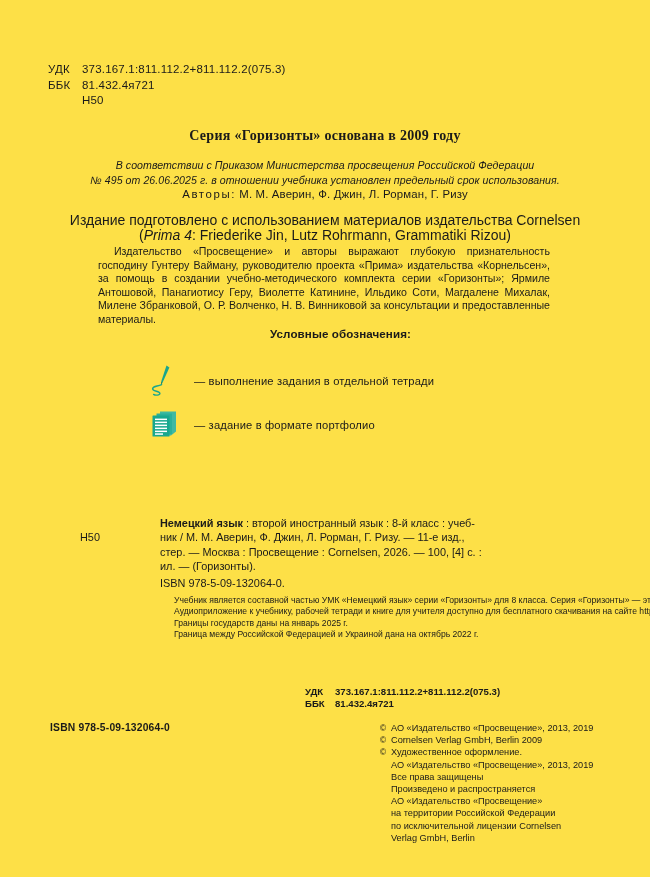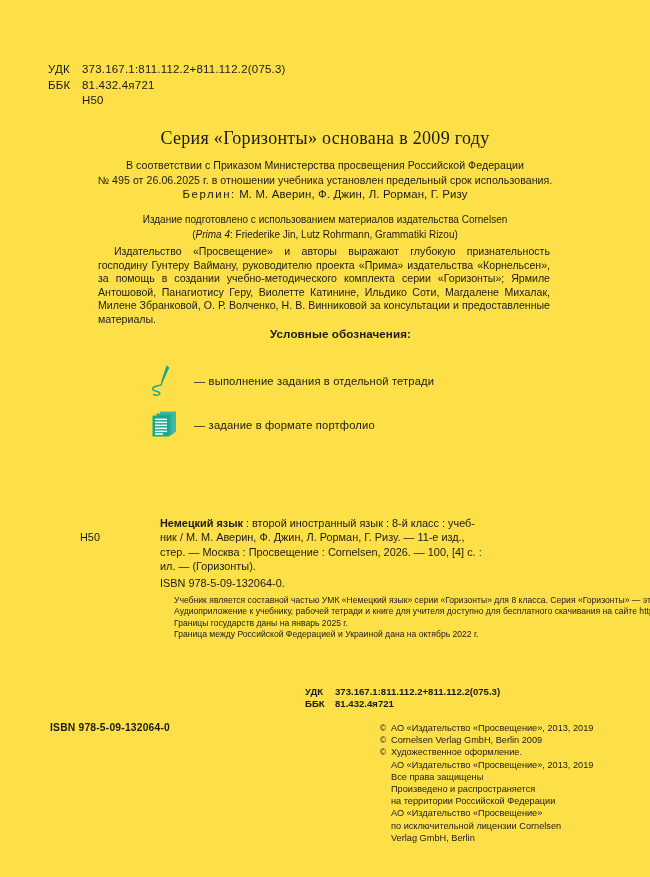--- a/index.html
+++ b/index.html
@@ -39,50 +39,52 @@
   }
   .udk-block .row { display: flex; }
   .udk-block .lbl { width: 34px; flex: 0 0 34px; }
   .udk-block .h50row { padding-left: 34px; }
 
   
   .series-line {
     left: 0; right: 0;
     top: 128px;
     font-family: "Liberation Serif", serif;
-    font-size: 18px;
+    font-size: 14px;
     letter-spacing: .3px;
+    font-weight: bold;
   }
 
   
   .order-note {
     left: 85px;
     width: 480px;
     top: 158px;
     font-size: 10.6px;
     line-height: 14.5px;
     letter-spacing: .05px;
+    font-style: italic;
   }
   .order-note div { white-space: nowrap; }
 
   
   .authors-line {
     left: 0; right: 0;
     top: 188px;
     font-size: 11.4px;
     letter-spacing: .15px;
   }
   .authors-line .sp { letter-spacing: 1.6px; }
 
   
   .cornelsen {
     left: 60px;
     width: 530px;
     top: 213px;
-    font-size: 10px;
+    font-size: 14px;
     line-height: 14.6px;
   }
   .cornelsen div { white-space: nowrap; }
 
   
   .ack {
     left: 98px;
     width: 452px;
     top: 245px;
     font-size: 10.6px;
@@ -214,21 +216,21 @@
   </div>
 
   <div class="blk series-line center">Серия «Горизонты» основана в 2009 году</div>
 
   <div class="blk order-note center">
     <div>В соответствии с Приказом Министерства просвещения Российской Федерации</div>
     <div>№ 495 от 26.06.2025 г. в отношении учебника установлен предельный срок использования.</div>
   </div>
 
   <div class="blk authors-line center">
-    <span class="sp">Берлин:</span>
+    <span class="sp">Авторы:</span>
     <span>М. М. Аверин, Ф. Джин, Л. Рорман, Г. Ризу</span>
   </div>
 
   <div class="blk cornelsen center">
     <div>Издание подготовлено с использованием материалов издательства Cornelsen</div>
     <div><span>(</span><span class="ital">Prima 4</span><span>: Friederike Jin, Lutz Rohrmann, Grammatiki Rizou)</span></div>
   </div>
 
   <div class="blk ack">
     <p>Издательство «Просвещение» и авторы выражают глубокую признательность господину Гунтеру Вайману, руководителю проекта «Прима» издательства «Корнельсен», за помощь в создании учебно-методического комплекта серии «Горизонты»; Ярмиле Антошовой, Панагиотису Геру, Виолетте Катинине, Ильдико Соти, Магдалене Михалак, Милене Збранковой, О. Р. Волченко, Н. В. Винниковой за консультации и предоставленные материалы.</p>
@@ -324,28 +326,28 @@
       <div class="crow">
         <span class="mark"></span>
         <span class="ctext">Все права защищены</span>
       </div>
       <div class="crow">
         <span class="mark"></span>
         <span class="ctext">Произведено и распространяется</span>
       </div>
       <div class="crow">
         <span class="mark"></span>
+        <span class="ctext">АО «Издательство «Просвещение»</span>
+      </div>
+      <div class="crow">
+        <span class="mark"></span>
         <span class="ctext">на территории Российской Федерации</span>
       </div>
       <div class="crow">
         <span class="mark"></span>
-        <span class="ctext">АО «Издательство «Просвещение»</span>
-      </div>
-      <div class="crow">
-        <span class="mark"></span>
         <span class="ctext">по исключительной лицензии Cornelsen</span>
       </div>
       <div class="crow">
         <span class="mark"></span>
         <span class="ctext">Verlag GmbH, Berlin</span>
       </div>
     </div>
 
 </div>
 

